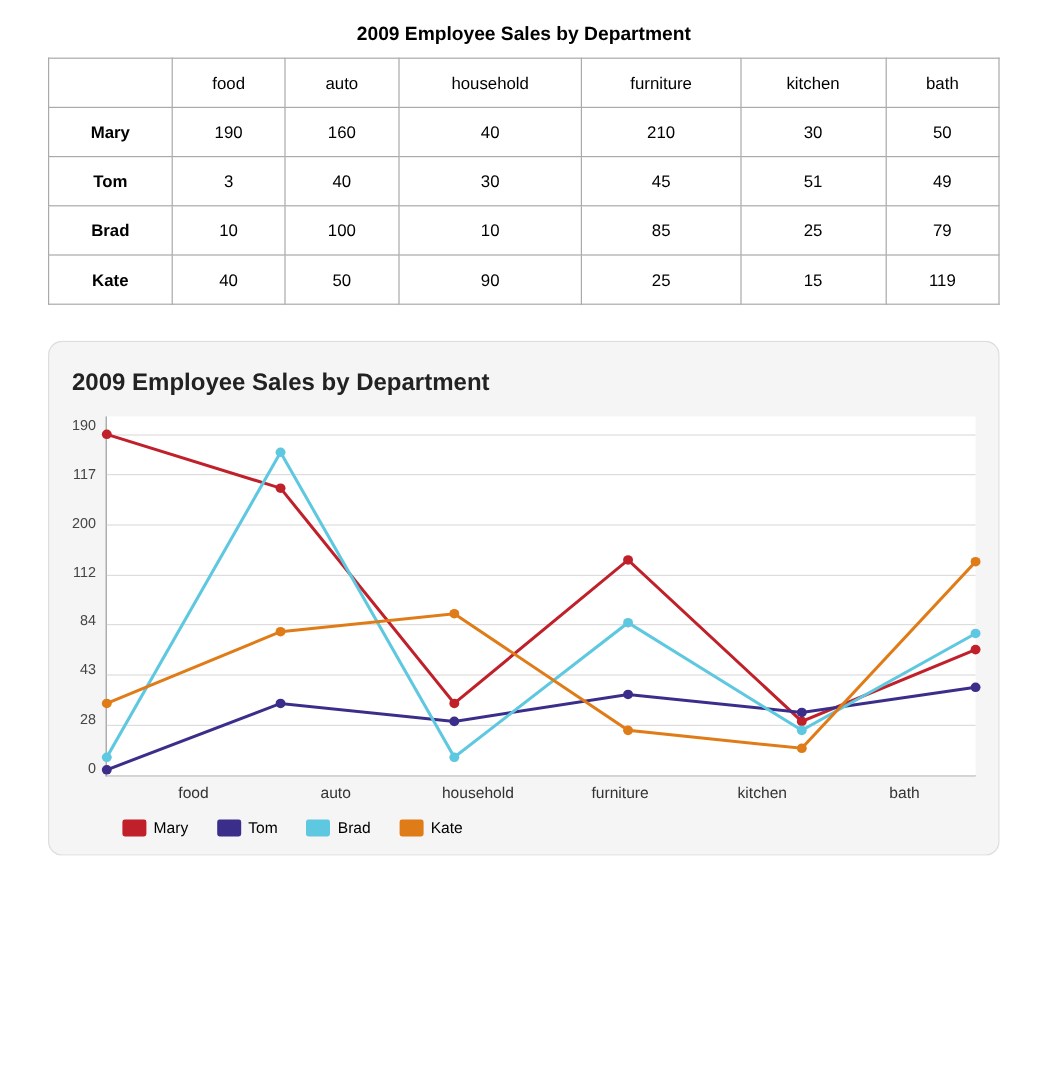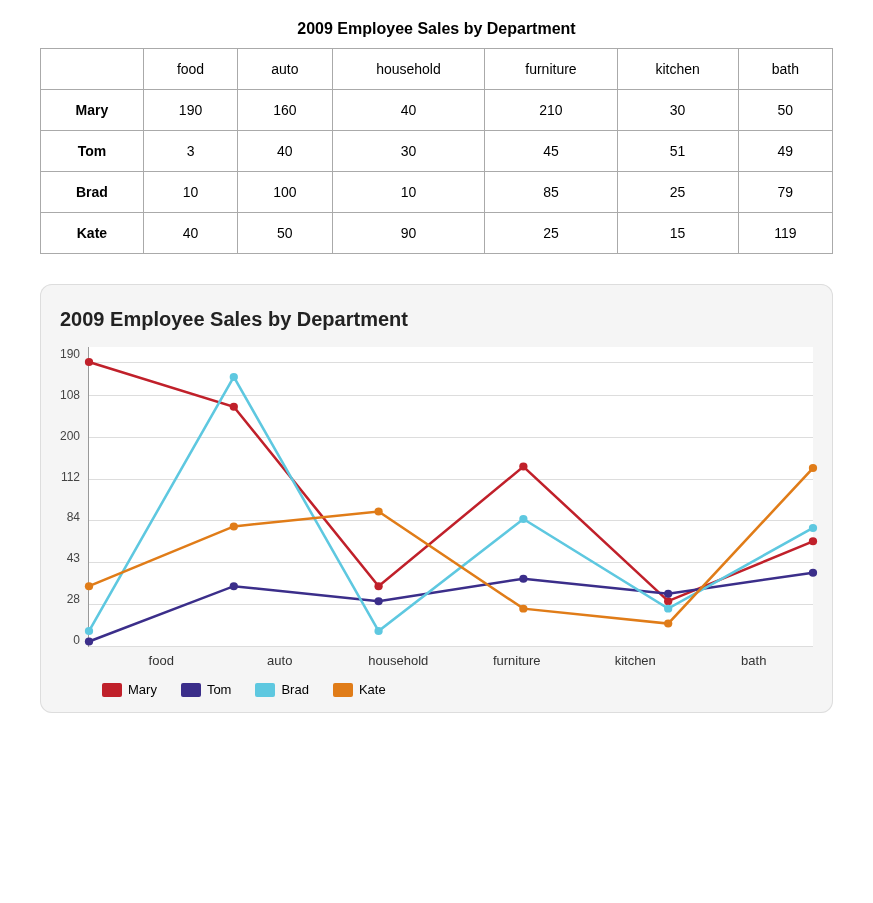--- a/index.html
+++ b/index.html
@@ -178,21 +178,21 @@
         </tr>
       </tbody>
   </table>
 </div>
 
 <div class="chart-section">
   <div class="chart-title">2009 Employee Sales by Department</div>
   <div class="chart-area">
     <div class="y-axis" id="y-axis">
     <div>190</div>
-        <div>108</div>
+        <div>117</div>
         <div>200</div>
         <div>112</div>
         <div>84</div>
         <div>43</div>
         <div>28</div>
         <div>0</div>
       </div>
     <div style="flex:1; display:flex; flex-direction:column;">
       <div class="chart-plot" id="chart-plot">
 

